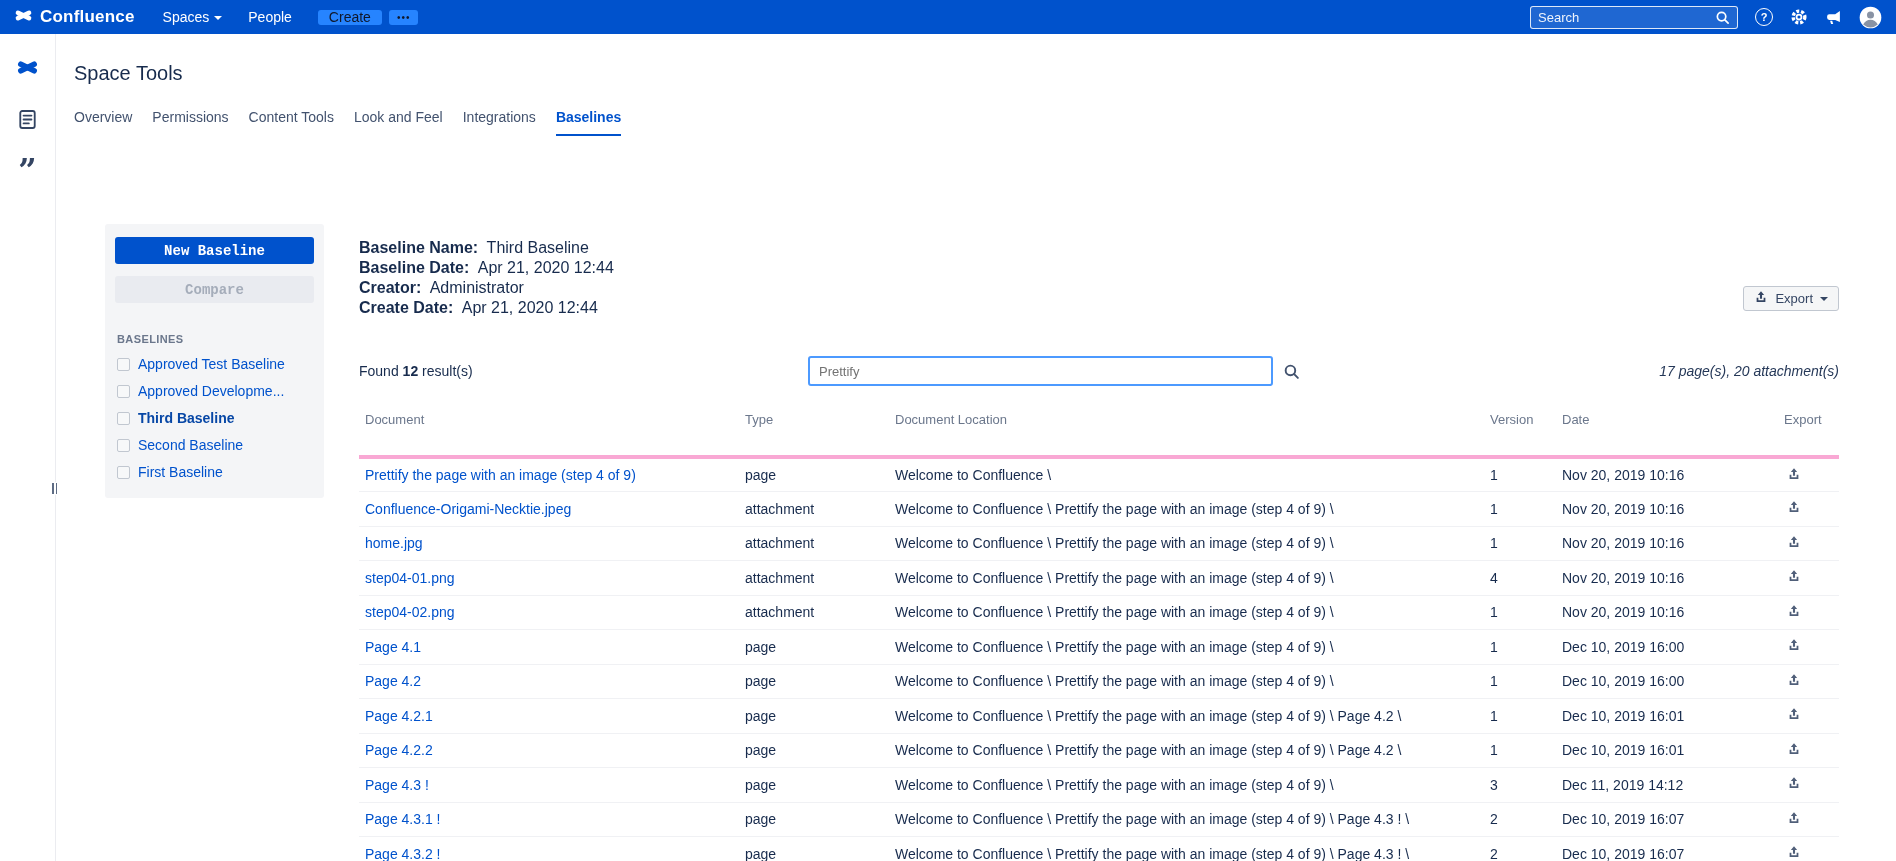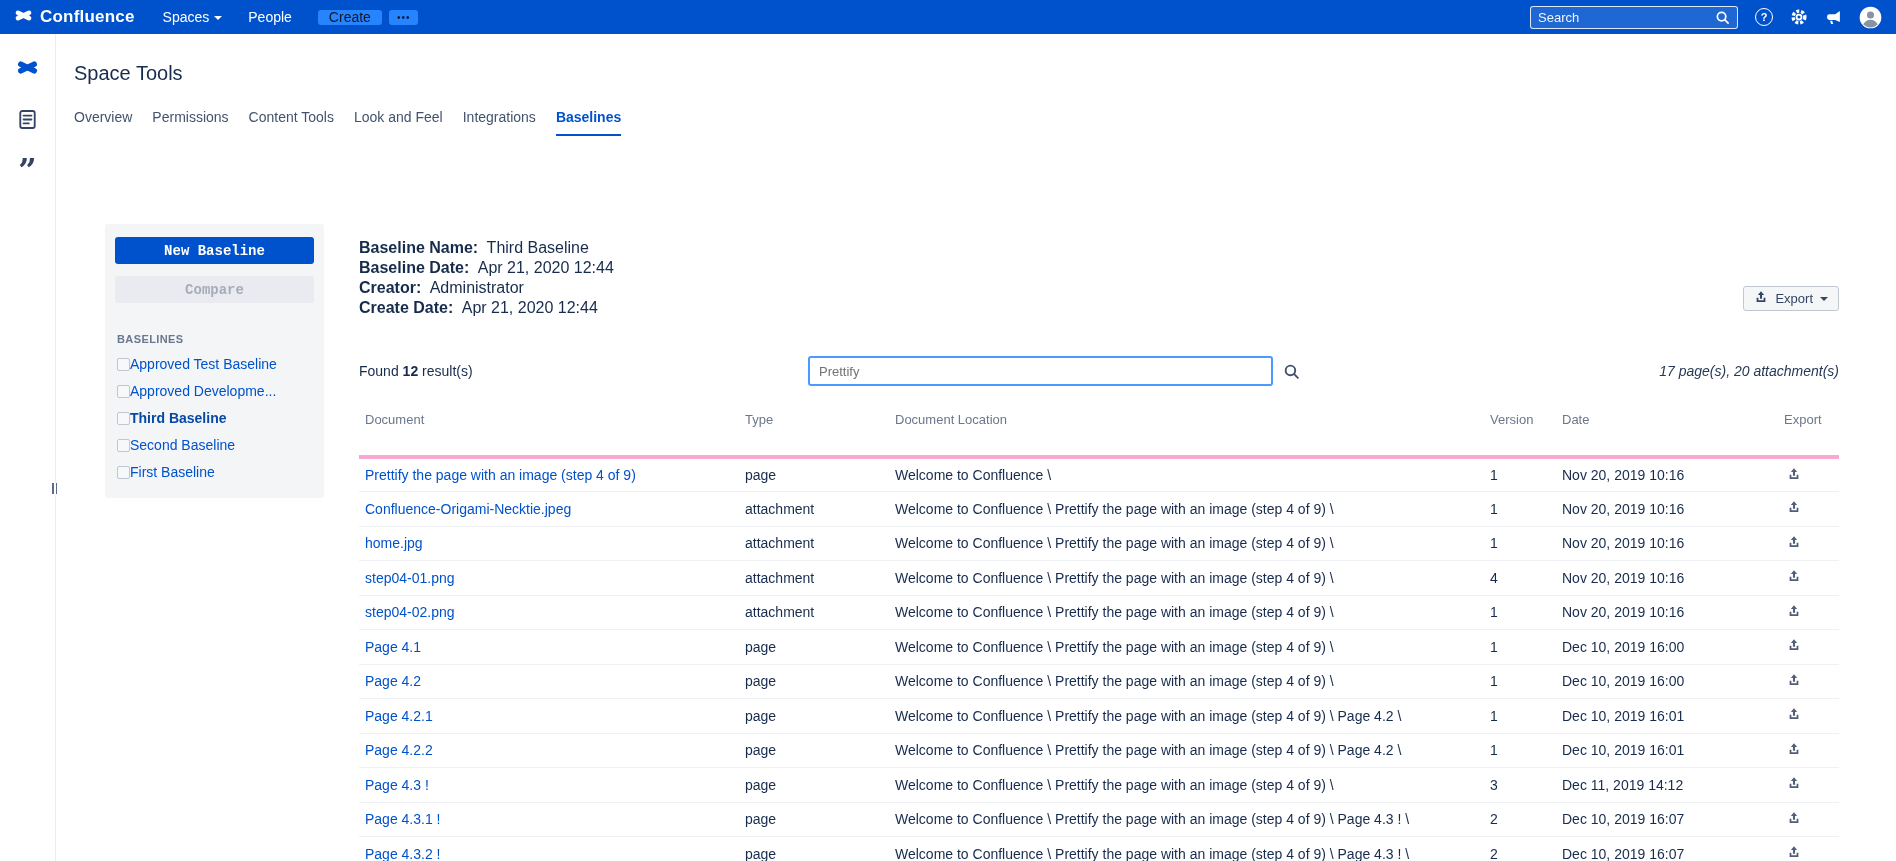--- a/index.html
+++ b/index.html
@@ -38,21 +38,21 @@
   .tab.active { color:#0052CC; font-weight:700; border-bottom-color:#0052CC; }
 
   .module { display:flex; margin-top:88px; }
 
   
   .left-panel { width:219px; margin-left:31px; background:#F4F5F7; border-radius:3px; padding:13px 10px 18px; align-self:flex-start; }
   .btn-block { display:block; width:100%; height:27px; border:none; border-radius:3px; font-size:14px; font-weight:700; font-family:Liberation Mono, monospace; cursor:pointer; }
   .btn-primary { background:#0052CC; color:#fff; }
   .btn-disabled { background:#E9EBF0; color:#A5ADBA; margin-top:12px; }
   .list-heading { margin-top:30px; font-size:11px; font-weight:700; color:#6B778C; letter-spacing:.4px; padding-left:2px; }
-  .baseline-item { display:flex; align-items:center; margin-top:11px; padding-left:2px; }
+  .baseline-item { display:flex; align-items:center; gap:8px; margin-top:11px; padding-left:2px; }
   .checkbox { width:13px; height:13px; background:#F7F8F9; border:1px solid #C1C7D0; border-radius:2px; flex:0 0 auto; cursor:pointer; }
   .baseline-link { font-size:14px; color:#0052CC; cursor:pointer; white-space:nowrap; }
   .baseline-item.selected .baseline-link { font-weight:700; color:#0747A6; }
 
   
   .right-panel { flex:1; margin-left:35px; margin-right:57px; padding-top:14px; position:relative; }
   .detail-line { font-size:16px; line-height:20px; color:#172B4D; }
   .detail-line b { margin-right:4px; }
   .export-btn { position:absolute; top:62px; right:0; height:25px; background:#F5F6F7; border:1px solid #C1C7D0; border-radius:3px; color:#344563; font-size:13px; font-family:inherit; display:inline-flex; align-items:center; gap:7px; padding:0 10px; cursor:pointer; }
   .export-btn .caret2 { width:0; height:0; border-left:4px solid transparent; border-right:4px solid transparent; border-top:4px solid #344563; }

